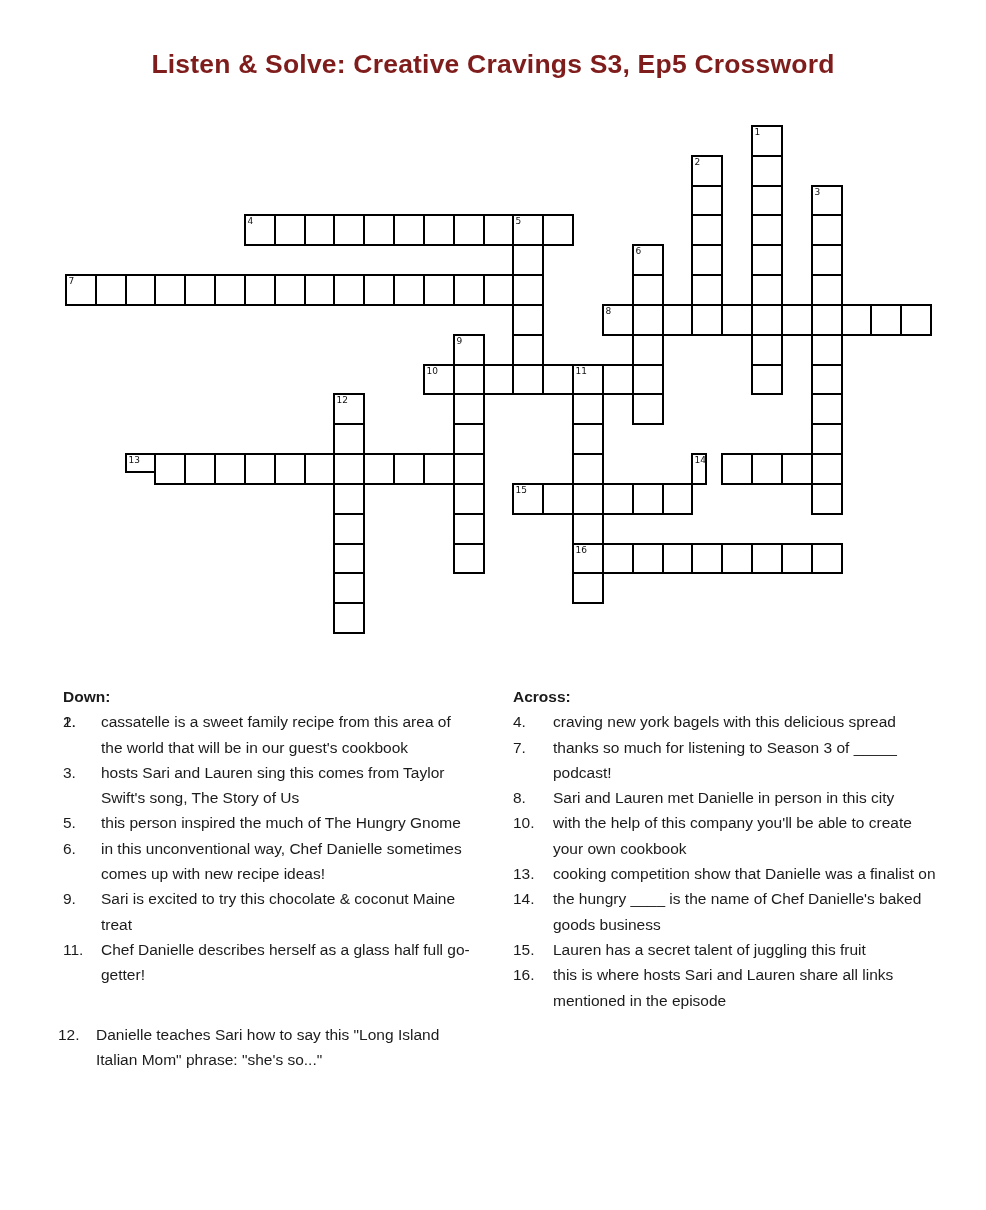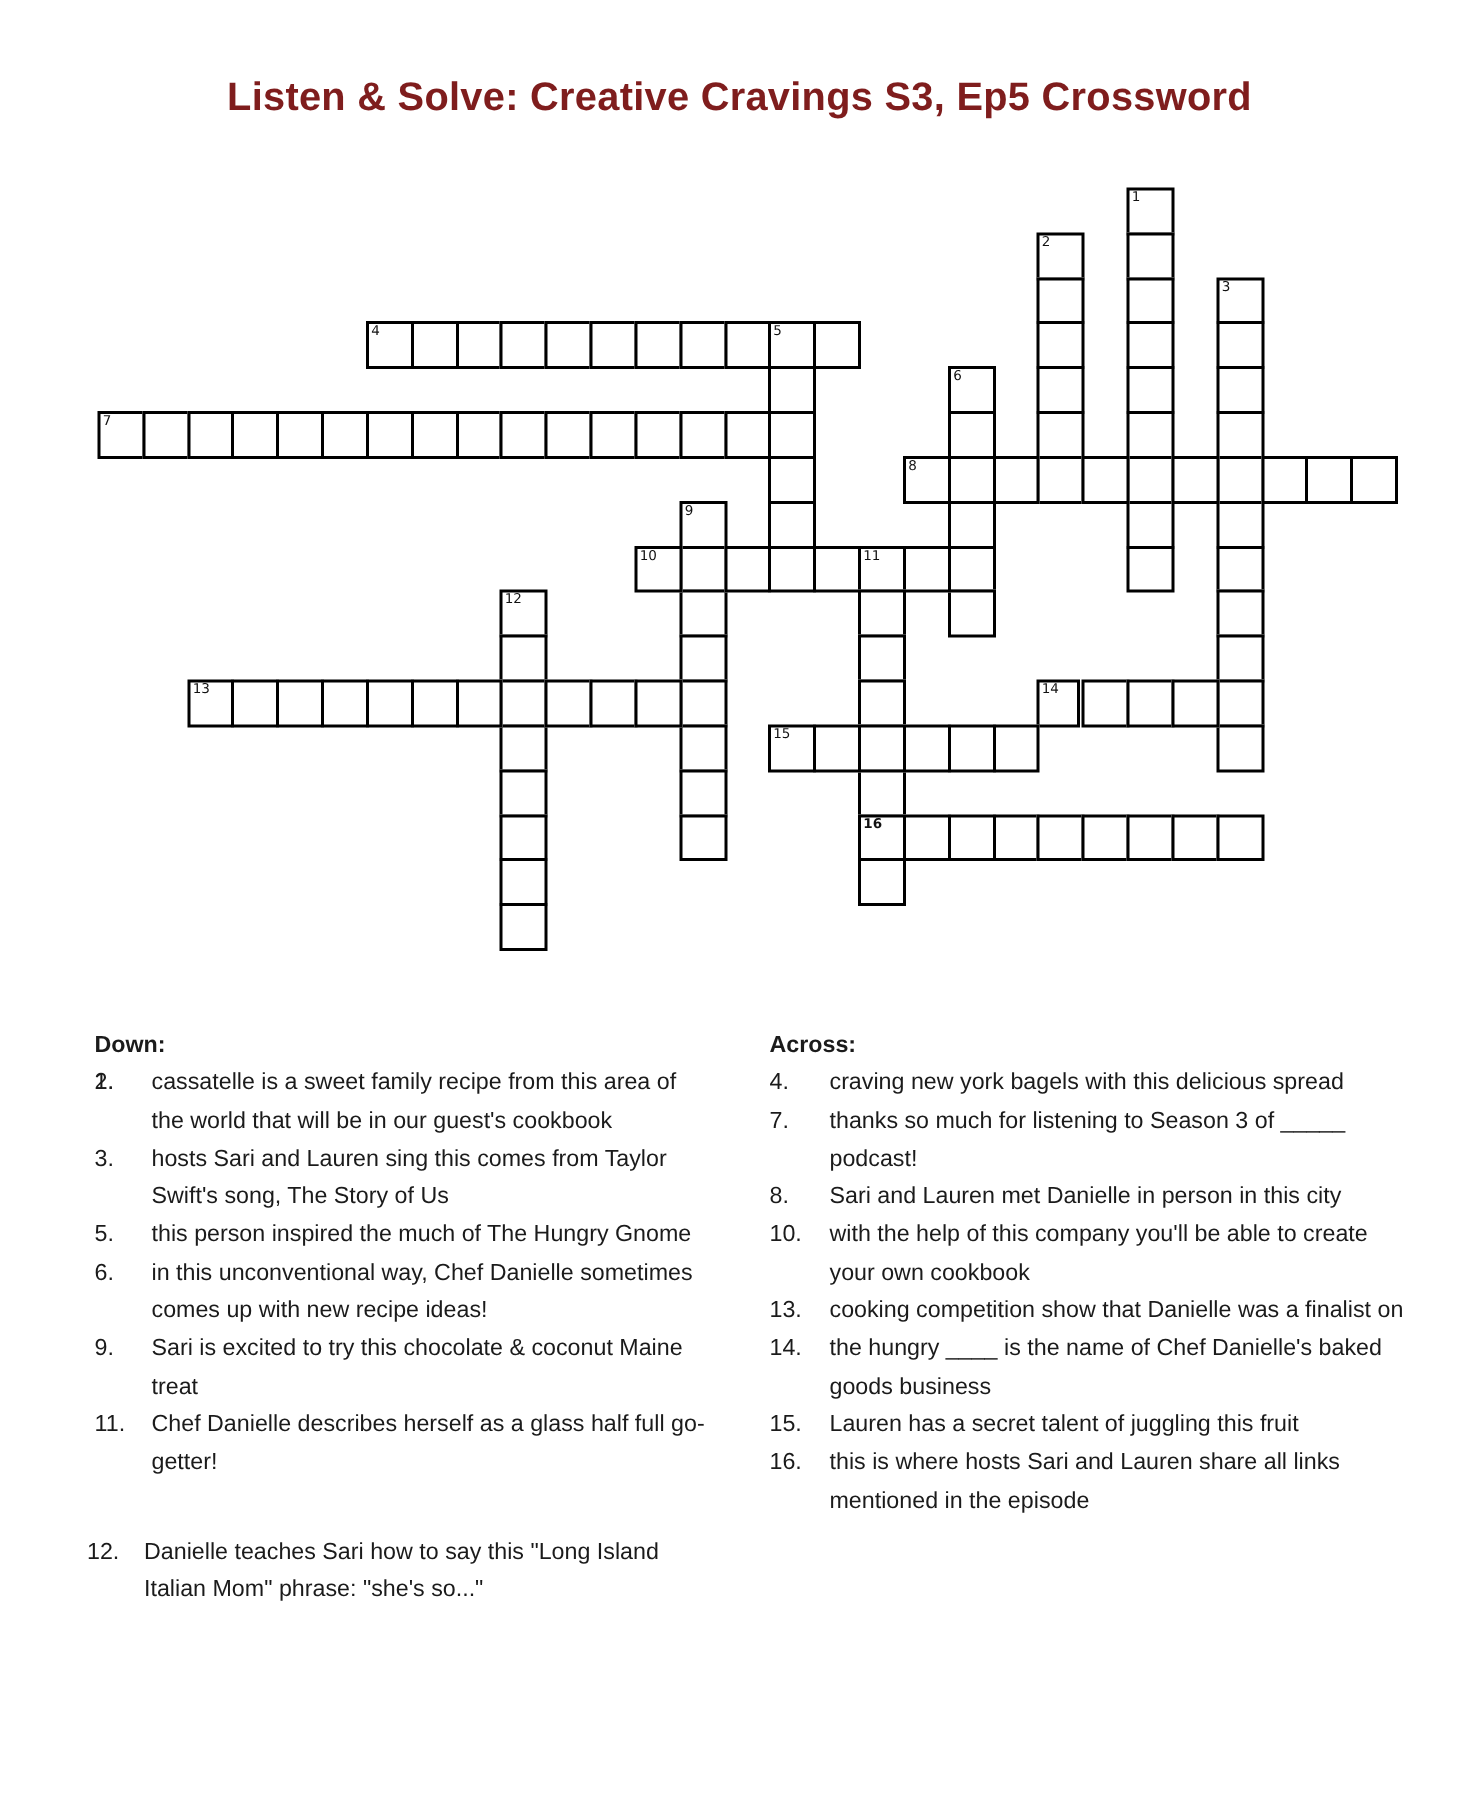--- a/index.html
+++ b/index.html
@@ -168,47 +168,47 @@
       <div class="cell" style="left: 542px; top: 364px; width: 32px; height: 31px; border-color: rgb(0, 0, 0);"></div>
       <div class="cell" style="left: 572px; top: 364px; width: 32px; height: 31px; border-color: rgb(0, 0, 0);">
         <span class="num">11</span>
       </div>
       <div class="cell" style="left: 602px; top: 364px; width: 32px; height: 31px; border-color: rgb(0, 0, 0);"></div>
       <div class="cell" style="left: 572px; top: 393px; width: 32px; height: 32px; border-color: rgb(0, 0, 0);"></div>
       <div class="cell" style="left: 572px; top: 423px; width: 32px; height: 32px; border-color: rgb(0, 0, 0);"></div>
       <div class="cell" style="left: 572px; top: 453px; width: 32px; height: 32px; border-color: rgb(0, 0, 0);"></div>
       <div class="cell" style="left: 572px; top: 483px; width: 32px; height: 32px; border-color: rgb(0, 0, 0);"></div>
       <div class="cell" style="left: 572px; top: 513px; width: 32px; height: 32px; border-color: rgb(0, 0, 0);"></div>
-      <div class="cell" style="left: 572px; top: 543px; width: 32px; height: 31px; border-color: rgb(0, 0, 0); font-weight: bold;">
+      <div class="cell" style="left: 572px; top: 543px; width: 32px; height: 31px; border-color: rgb(0, 0, 0);">
         <span class="num">16</span>
       </div>
       <div class="cell" style="left: 572px; top: 572px; width: 32px; height: 32px; border-color: rgb(0, 0, 0);"></div>
       <div class="cell" style="left: 333px; top: 393px; width: 32px; height: 32px; border-color: rgb(0, 0, 0);">
         <span class="num">12</span>
       </div>
       <div class="cell" style="left: 333px; top: 423px; width: 32px; height: 32px; border-color: rgb(0, 0, 0);"></div>
       <div class="cell" style="left: 333px; top: 453px; width: 32px; height: 32px; border-color: rgb(0, 0, 0);"></div>
       <div class="cell" style="left: 333px; top: 483px; width: 32px; height: 32px; border-color: rgb(0, 0, 0);"></div>
       <div class="cell" style="left: 333px; top: 513px; width: 32px; height: 32px; border-color: rgb(0, 0, 0);"></div>
       <div class="cell" style="left: 333px; top: 543px; width: 32px; height: 31px; border-color: rgb(0, 0, 0);"></div>
       <div class="cell" style="left: 333px; top: 572px; width: 32px; height: 32px; border-color: rgb(0, 0, 0);"></div>
       <div class="cell" style="left: 333px; top: 602px; width: 32px; height: 32px; border-color: rgb(0, 0, 0);"></div>
-      <div class="cell" style="left: 125px; top: 453px; width: 31px; height: 32px; border-color: rgb(0, 0, 0); text-align: right;">
+      <div class="cell" style="left: 125px; top: 453px; width: 31px; height: 20px; border-color: rgb(0, 0, 0); text-align: right;">
         <span class="num">13</span>
       </div>
       <div class="cell" style="left: 154px; top: 453px; width: 32px; height: 32px; border-color: rgb(0, 0, 0);"></div>
       <div class="cell" style="left: 184px; top: 453px; width: 32px; height: 32px; border-color: rgb(0, 0, 0);"></div>
       <div class="cell" style="left: 214px; top: 453px; width: 32px; height: 32px; border-color: rgb(0, 0, 0);"></div>
       <div class="cell" style="left: 244px; top: 453px; width: 32px; height: 32px; border-color: rgb(0, 0, 0);"></div>
       <div class="cell" style="left: 274px; top: 453px; width: 32px; height: 32px; border-color: rgb(0, 0, 0);"></div>
       <div class="cell" style="left: 304px; top: 453px; width: 31px; height: 32px; border-color: rgb(0, 0, 0);"></div>
       <div class="cell" style="left: 363px; top: 453px; width: 32px; height: 32px; border-color: rgb(0, 0, 0);"></div>
       <div class="cell" style="left: 393px; top: 453px; width: 32px; height: 32px; border-color: rgb(0, 0, 0);"></div>
       <div class="cell" style="left: 423px; top: 453px; width: 32px; height: 32px; border-color: rgb(0, 0, 0);"></div>
-      <div class="cell" style="left: 691px; top: 453px; width: 29px; height: 32px; border-color: rgb(0, 0, 0);">
+      <div class="cell" style="left: 691px; top: 453px; width: 16px; height: 32px; border-color: rgb(0, 0, 0);">
         <span class="num">14</span>
       </div>
       <div class="cell" style="left: 721px; top: 453px; width: 32px; height: 32px; border-color: rgb(0, 0, 0);"></div>
       <div class="cell" style="left: 751px; top: 453px; width: 32px; height: 32px; border-color: rgb(0, 0, 0);"></div>
       <div class="cell" style="left: 781px; top: 453px; width: 32px; height: 32px; border-color: rgb(0, 0, 0);"></div>
       <div class="cell" style="left: 512px; top: 483px; width: 32px; height: 32px; border-color: rgb(0, 0, 0);">
         <span class="num">15</span>
       </div>
       <div class="cell" style="left: 542px; top: 483px; width: 32px; height: 32px; border-color: rgb(0, 0, 0);"></div>
       <div class="cell" style="left: 602px; top: 483px; width: 32px; height: 32px; border-color: rgb(0, 0, 0);"></div>

